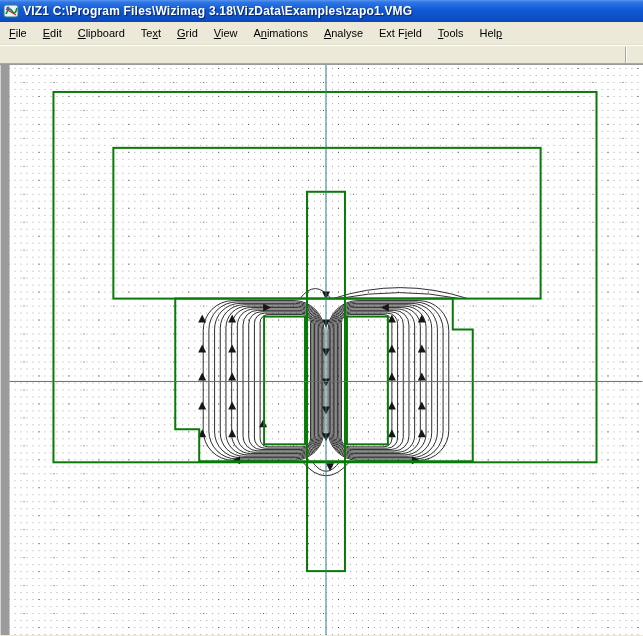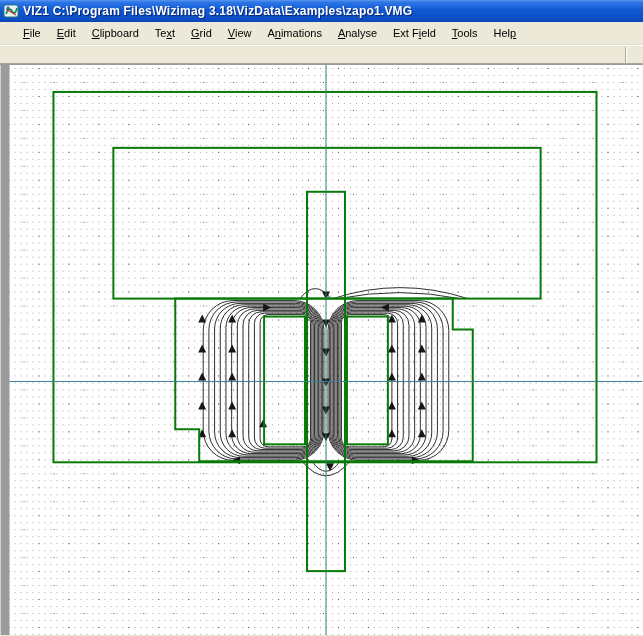--- a/index.html
+++ b/index.html
@@ -8,21 +8,21 @@
   .window{position:relative;width:643px;height:636px;}
 
   .titlebar{height:22px;display:flex;align-items:center;padding-left:3px;
     background:linear-gradient(180deg,#5a96ee 0%,#2e77e6 10%,#1159d4 45%,#0d4fc4 85%,#0a46b8 100%);
     box-sizing:border-box;}
   .app-icon{width:16px;height:16px;margin-right:4px;flex:0 0 auto;display:inline-block;}
   .title-text{color:#ffffff;font-weight:bold;font-size:12px;white-space:nowrap;
     text-shadow:1px 1px 1px rgba(0,0,40,.6);letter-spacing:.2px;}
 
   .menubar{height:23px;background:#ece9d8;display:flex;align-items:stretch;
-    padding-left:15px;border-bottom:1px solid #e3dfcd;box-sizing:border-box;}
+    padding-left:1px;border-bottom:1px solid #e3dfcd;box-sizing:border-box;}
   .menu-item{font-size:11px;color:#000;line-height:22px;padding:0 8px;cursor:default;}
   .menu-item u{text-decoration:underline;}
 
   .toolstrip{height:19px;background:#ece9d8;position:relative;
     border-top:1px solid #ffffff;border-bottom:1px solid #aca899;box-sizing:border-box;}
   .strip-cell{position:absolute;top:1px;right:0;bottom:0;width:17px;
     border-left:1px solid #aca899;box-shadow:inset 1px 0 0 #ffffff;}
 
   svg.canvas{display:block;background:#ffffff;border-top:1px solid #9a9a9a;box-sizing:border-box;}
 </style>

